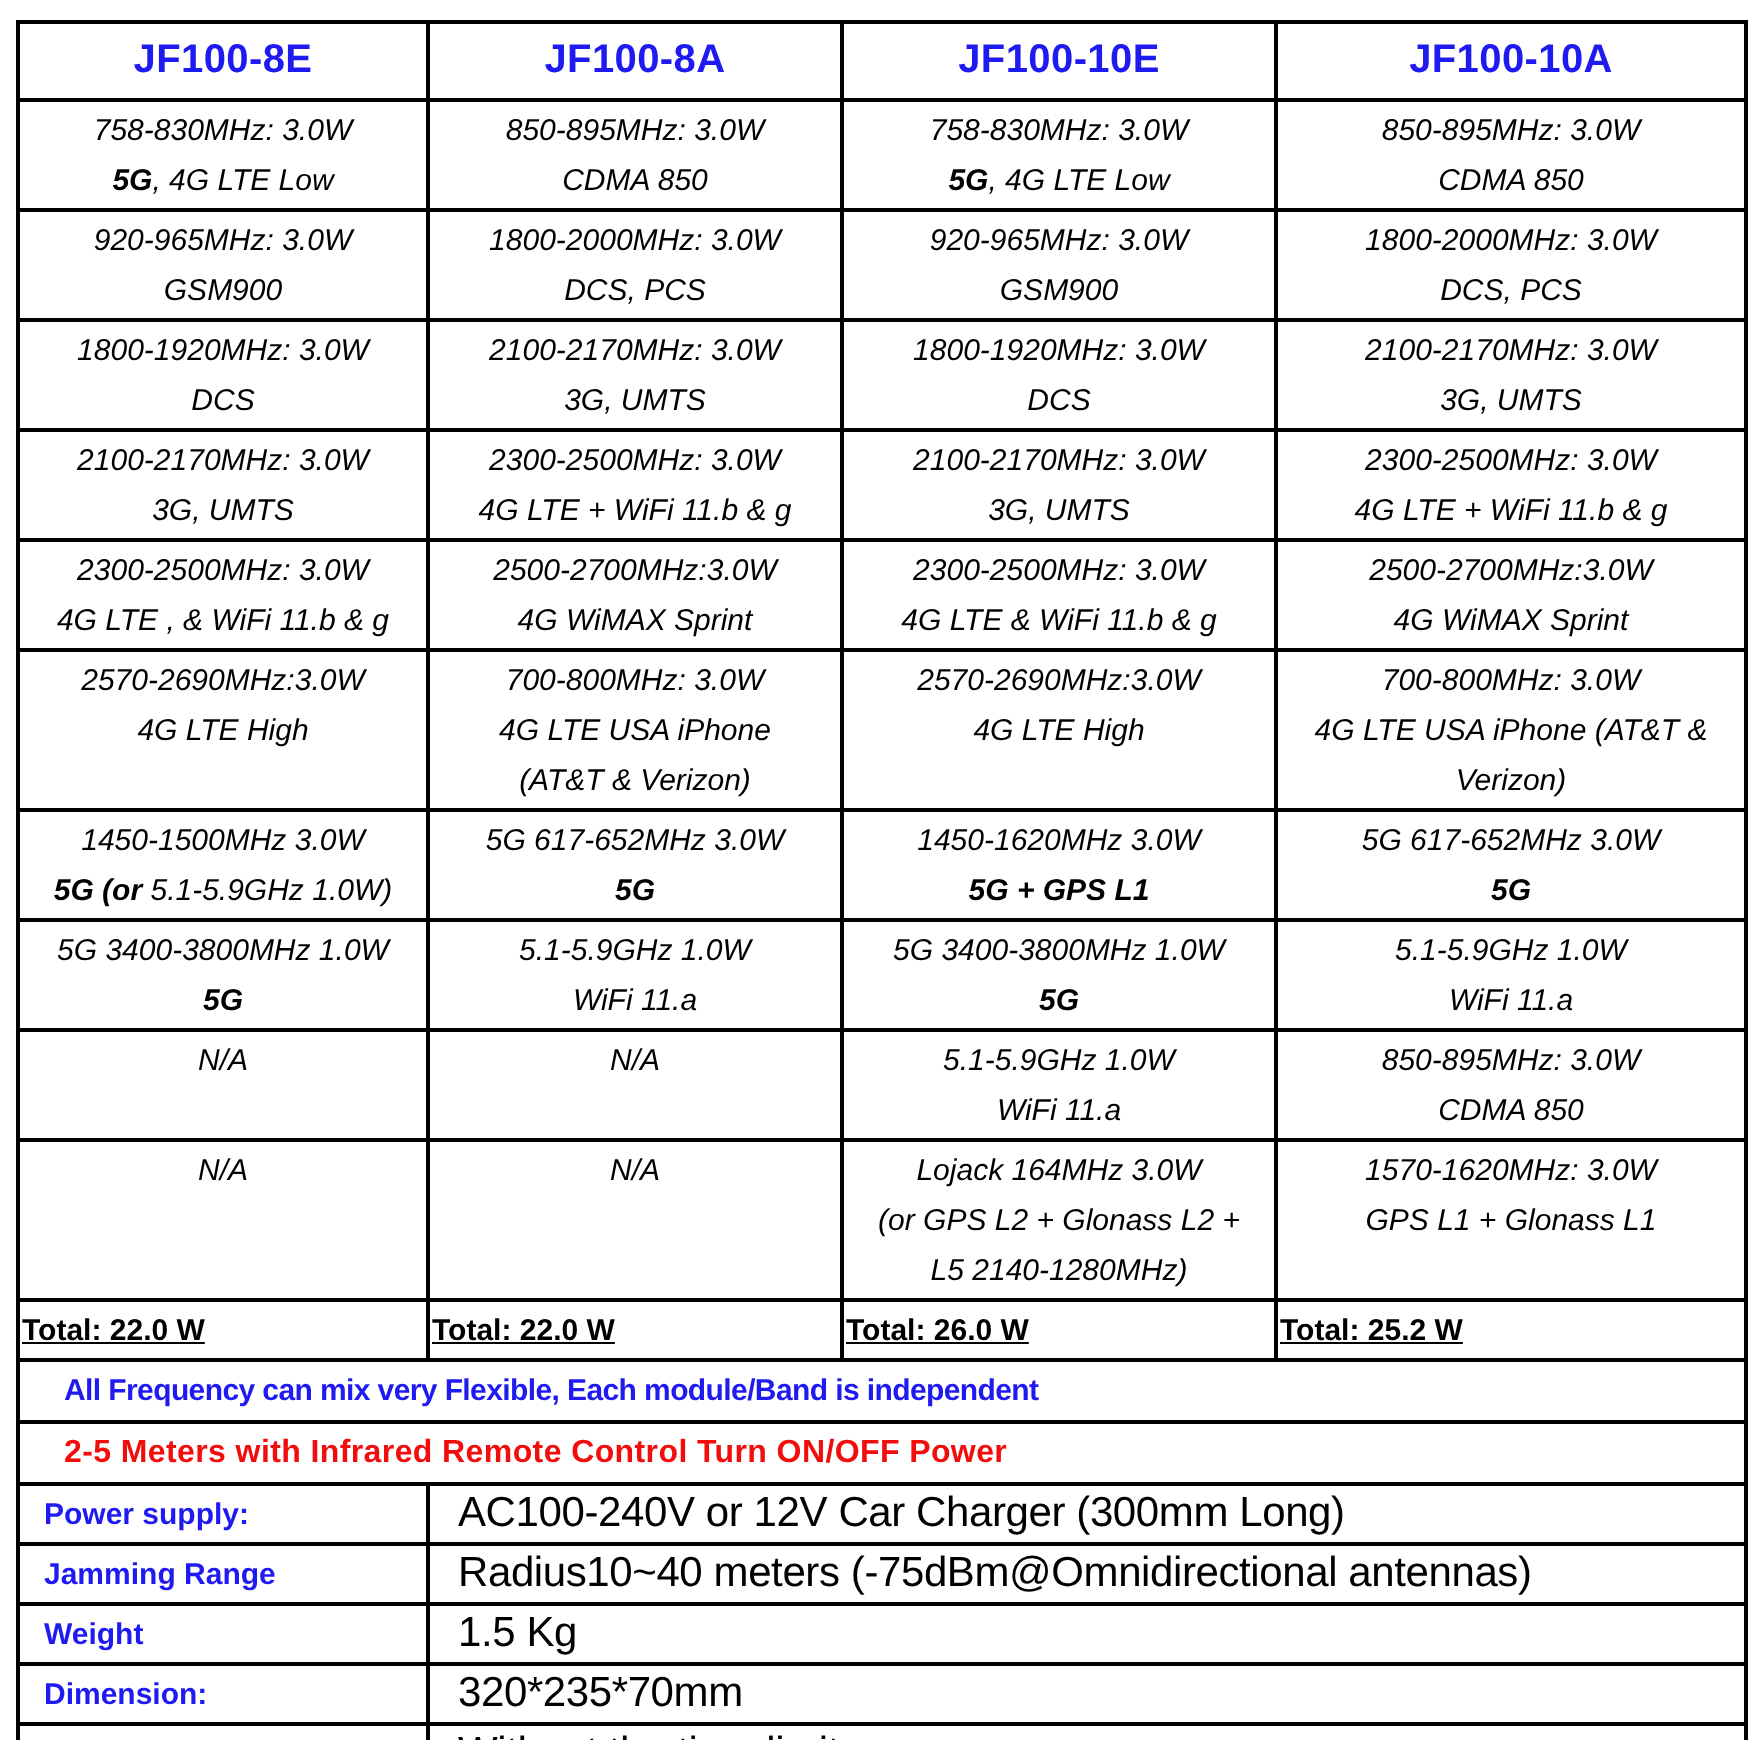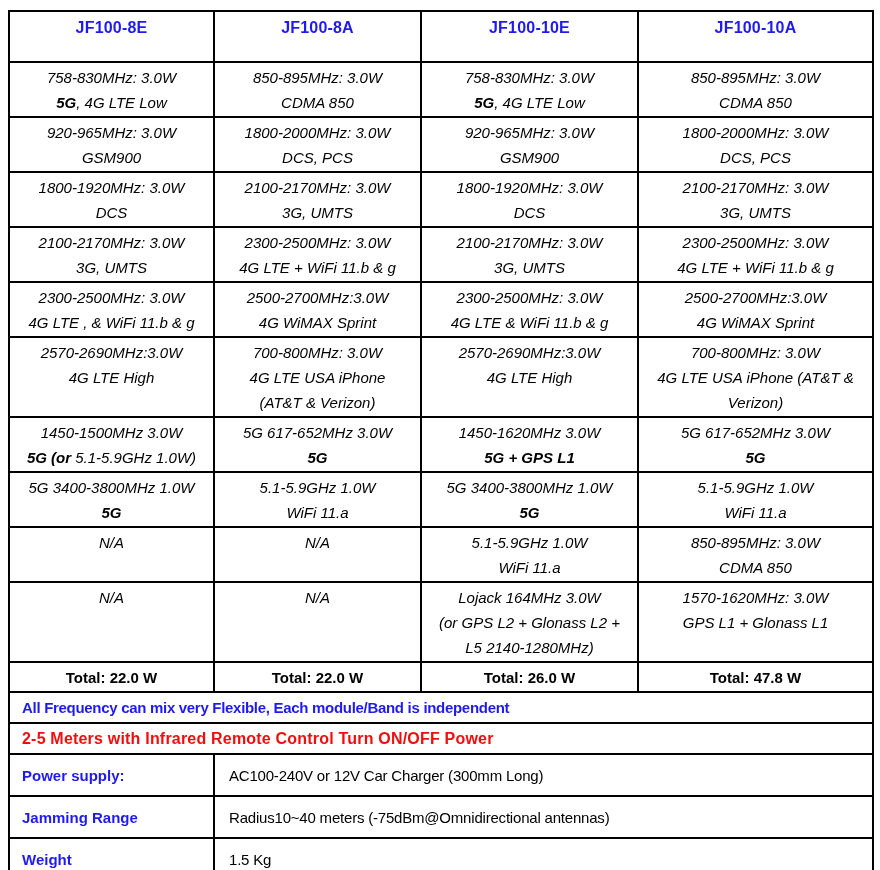--- a/index.html
+++ b/index.html
@@ -23,80 +23,81 @@
     border-collapse:collapse;
     table-layout:fixed;
     width:864px;
   }
   td,th{
     border:2px solid var(--border);
     box-sizing:border-box;
     overflow:hidden;
   }
   th.model{
-    height:51px;
+    height:39px;
     vertical-align:top;
     padding-top:7px;
     text-align:center;
-    font-size:16px;
+    font-size:20px;
     font-weight:bold;
     color:var(--blue);
     letter-spacing:0.2px;
   }
   .band-cell{
     vertical-align:top;
     text-align:center;
     font-size:15px;
     line-height:25px;
     padding:2px 1px 1px 1px;
   }
   .bold{font-weight:bold;margin-top:38px;}
   #band-body tr{height:51px;font-style:italic;}
   #band-body tr:nth-child(6){height:78px;border-radius:29px;}
   #band-body tr:nth-child(8){height:50px;border-radius:20px;}
   #band-body tr:nth-child(9){height:50px;}
   #band-body tr:nth-child(10){height:80px;}
   .total-cell{
     height:30px;
-    text-align:center;
+    text-align:left;
     vertical-align:middle;
     font-weight:bold;
     font-size:15px;
+    text-decoration:underline;
   }
   .note-cell{
     height:31px;
     vertical-align:middle;
     font-weight:bold;
-    padding:0 0 0 12px;
+    padding:0 0 0 22px;
   }
   .note-flex{
     color:var(--blue);
     font-size:15px;
     letter-spacing:-0.3px;
   }
   .note-remote{
     color:var(--red);
     font-size:16px;
     letter-spacing:0.2px;
   }
   .spec-label{
     color:var(--blue);
     font-weight:bold;
     font-size:15px;
     vertical-align:middle;
     padding:0 0 0 12px;
   }
   .spec-value{
-    font-size:15px;
+    font-size:21px;
     vertical-align:middle;
     padding:0 0 0 14px;
     letter-spacing:-0.2px;
     border-radius:12px;
   }
-  tr.spec-row{height:42px;}
+  tr.spec-row{height:30px;}
   tr.spec-row:first-of-type{height:30px;}
 </style>
 </head>
 <body>
 
 <div class="sheet">
   <table>
     <colgroup>
       <col style="width:205px">
       <col style="width:207px">
@@ -290,21 +291,21 @@
             <div class="line"><span>1570-1620MHz: 3.0W</span></div>
             <div class="line"><span>GPS L1 + Glonass L1</span></div>
           </td>
         </tr>
       </tbody>
     <tbody>
       <tr>
         <td class="total-cell">Total: 22.0 W</td>
         <td class="total-cell">Total: 22.0 W</td>
         <td class="total-cell">Total: 26.0 W</td>
-        <td class="total-cell">Total: 47.8 W</td>
+        <td class="total-cell">Total: 25.2 W</td>
       </tr>
       <tr>
         <td colspan="4" class="note-cell note-flex">All Frequency can mix very Flexible, Each module/Band is independent</td>
       </tr>
       <tr>
         <td colspan="4" class="note-cell note-remote">2-5 Meters with Infrared Remote Control Turn ON/OFF Power</td>
       </tr>
       <tr class="spec-row">
         <td class="spec-label">Power supply:</td>
         <td class="spec-value" colspan="3">AC100-240V or 12V Car Charger (300mm Long)</td>

